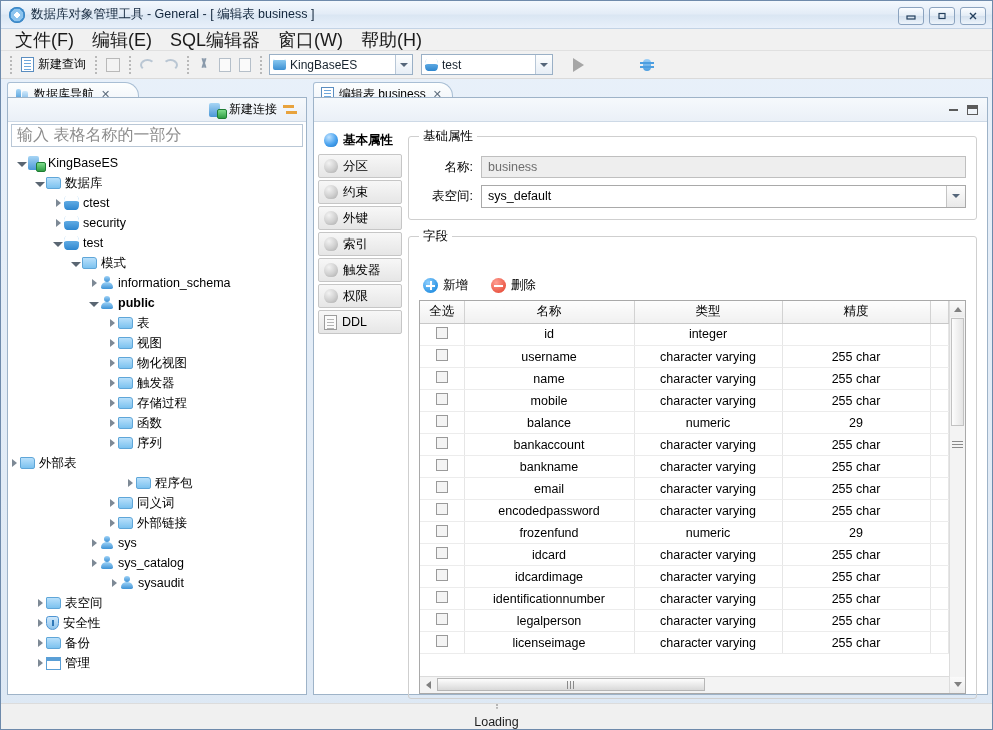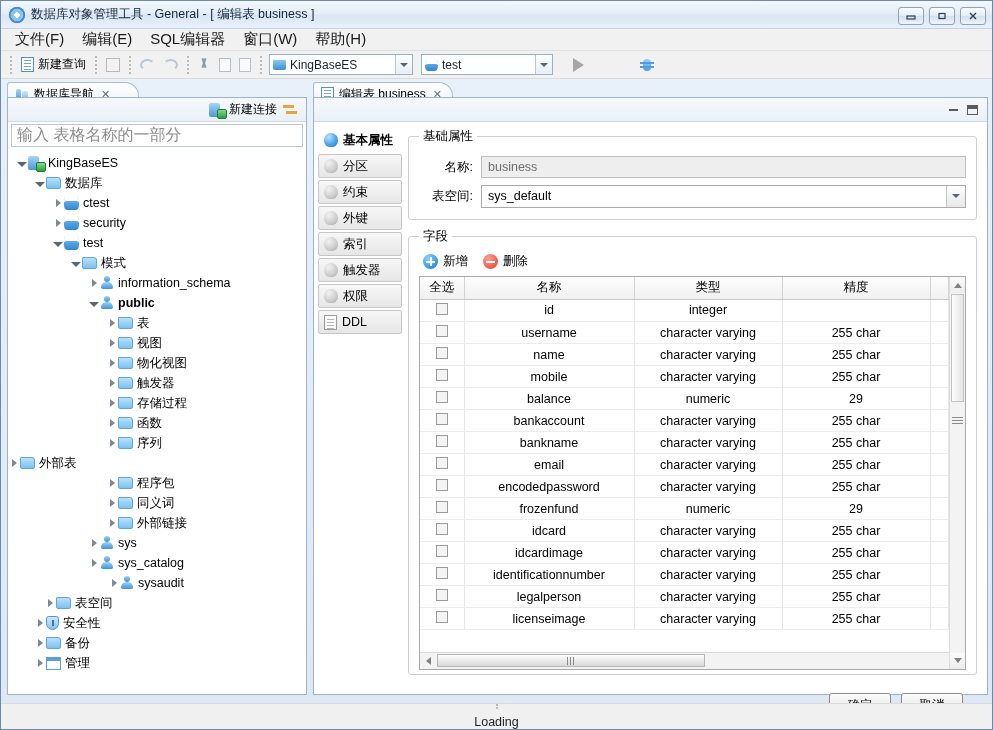--- a/index.html
+++ b/index.html
@@ -37,21 +37,21 @@
     font-size:10px; color:#24405e;
   }
 
   
   #menubar {
     height:22px; display:flex; align-items:center; gap:2px;
     padding-left:6px;
     background:#f1f1f1;
     border-bottom:1px solid #e0e0e0;
   }
-  #menubar .mi { padding:2px 8px; font-size:15px; color:#1a1a1a; cursor:default; }
+  #menubar .mi { padding:2px 8px; font-size:18px; color:#1a1a1a; cursor:default; }
 
   
   #toolbar {
     height:28px; display:flex; align-items:center; gap:0px;
     background:#f1f1f1; border-bottom:1px solid #dadada;
     padding-left:4px;
   }
   .tb-sep { width:2px;height:18px;margin:0 5px;
     border-left:2px dotted #b9b9b9; }
   .tb-btn { display:flex;align-items:center;gap:4px; padding:2px 4px; height:22px; border-radius:2px; }
@@ -154,21 +154,21 @@
   .fselect {
     flex:1; height:23px; border:1px solid #a9a9a9; background:#fff; position:relative;
     display:flex; align-items:center; padding-left:6px; font-size:12.5px;
   }
   .fselect .arrowbox {
     position:absolute; right:0;top:0;bottom:0;width:19px;
     background: linear-gradient(180deg,#fdfdfd,#e9e9e9);
     border-left:1px solid #c4c4c4; display:flex;align-items:center;justify-content:center;
   }
 
-  .actions { display:flex; align-items:flex-end; gap:15px; padding:2px 0 6px 4px; }
+  .actions { display:flex; align-items:flex-end; gap:23px; padding:2px 0 6px 4px;margin-top:24px; }
   .act { display:flex; align-items:center; gap:5px; font-size:12.5px; }
   .circ { width:15px;height:15px;border-radius:50%; display:flex;align-items:center;justify-content:center;
           color:#fff; font-weight:bold; font-size:12px; line-height:1; flex:none; }
   .circ.add { background: radial-gradient(circle at 35% 30%, #8fd0ff, #1f8ce0 80%); }
   .circ.del { background: radial-gradient(circle at 35% 30%, #ff9e92, #e8503d 80%); }
   .circ i { display:block; width:9px;height:2px;background:#fff; position:relative;}
   .circ.add i:before{content:"";position:absolute;left:3.5px;top:-3.5px;width:2px;height:9px;background:#fff;}
 
   
   .gridwrap { border:1px solid #a9a9a9; background:#fff; position:relative; }
@@ -486,21 +486,21 @@
           <span class="nicon ic-folder"></span>
           <span class="nlabel">序列</span>
         </div>
         <div class="node" style="">
           <span class="exp">
             <i class="tw-closed"></i>
           </span>
           <span class="nicon ic-folder"></span>
           <span class="nlabel">外部表</span>
         </div>
-        <div class="node" style="padding-left: 98px;">
+        <div class="node" style="padding-left: 98px; margin-left: 18px;">
           <span class="exp">
             <i class="tw-closed"></i>
           </span>
           <span class="nicon ic-folder"></span>
           <span class="nlabel">程序包</span>
         </div>
         <div class="node" style="padding-left: 98px;">
           <span class="exp">
             <i class="tw-closed"></i>
           </span>
@@ -528,21 +528,21 @@
           <span class="nicon ic-user"></span>
           <span class="nlabel">sys_catalog</span>
         </div>
         <div class="node" style="padding-left: 100px;">
           <span class="exp">
             <i class="tw-closed"></i>
           </span>
           <span class="nicon ic-user"></span>
           <span class="nlabel">sysaudit</span>
         </div>
-        <div class="node" style="padding-left: 36px;">
+        <div class="node" style="padding-left: 26px;">
           <span class="exp">
             <i class="tw-closed"></i>
           </span>
           <span class="nicon ic-folder"></span>
           <span class="nlabel">表空间</span>
         </div>
         <div class="node" style="padding-left: 26px;">
           <span class="exp">
             <i class="tw-closed"></i>
           </span>

